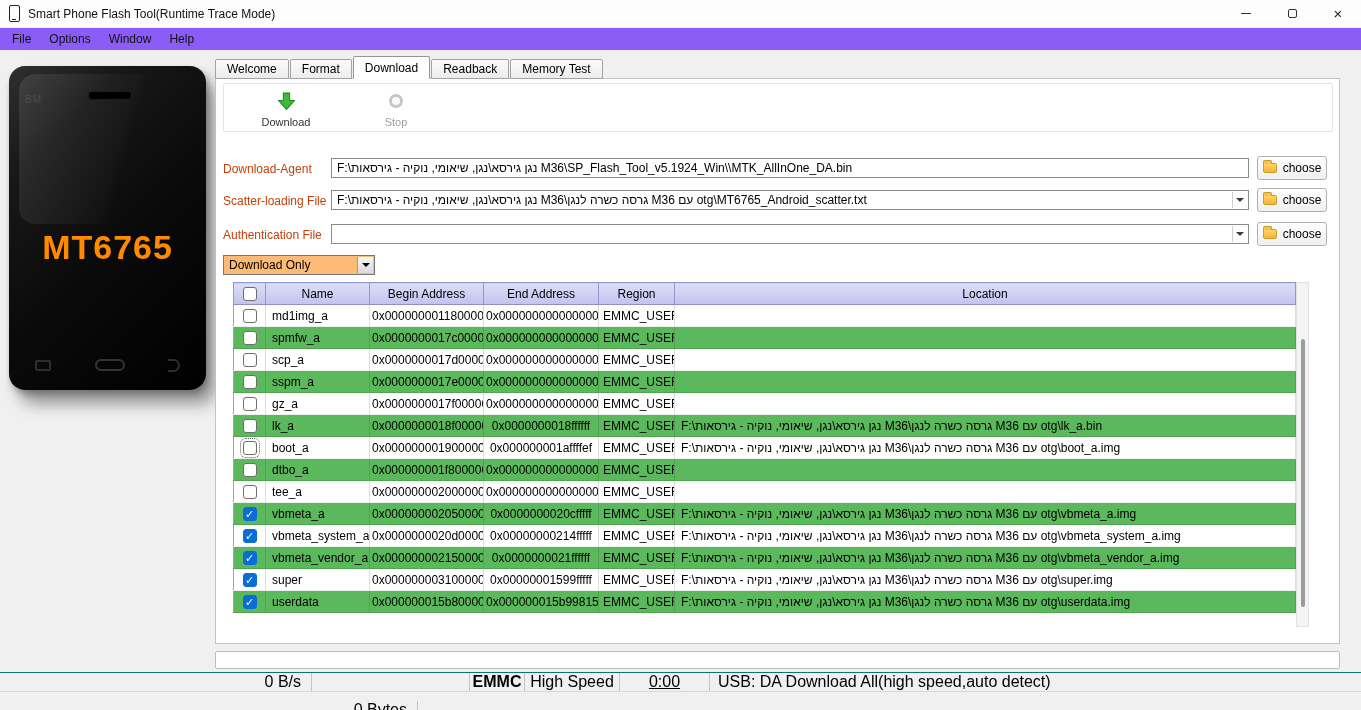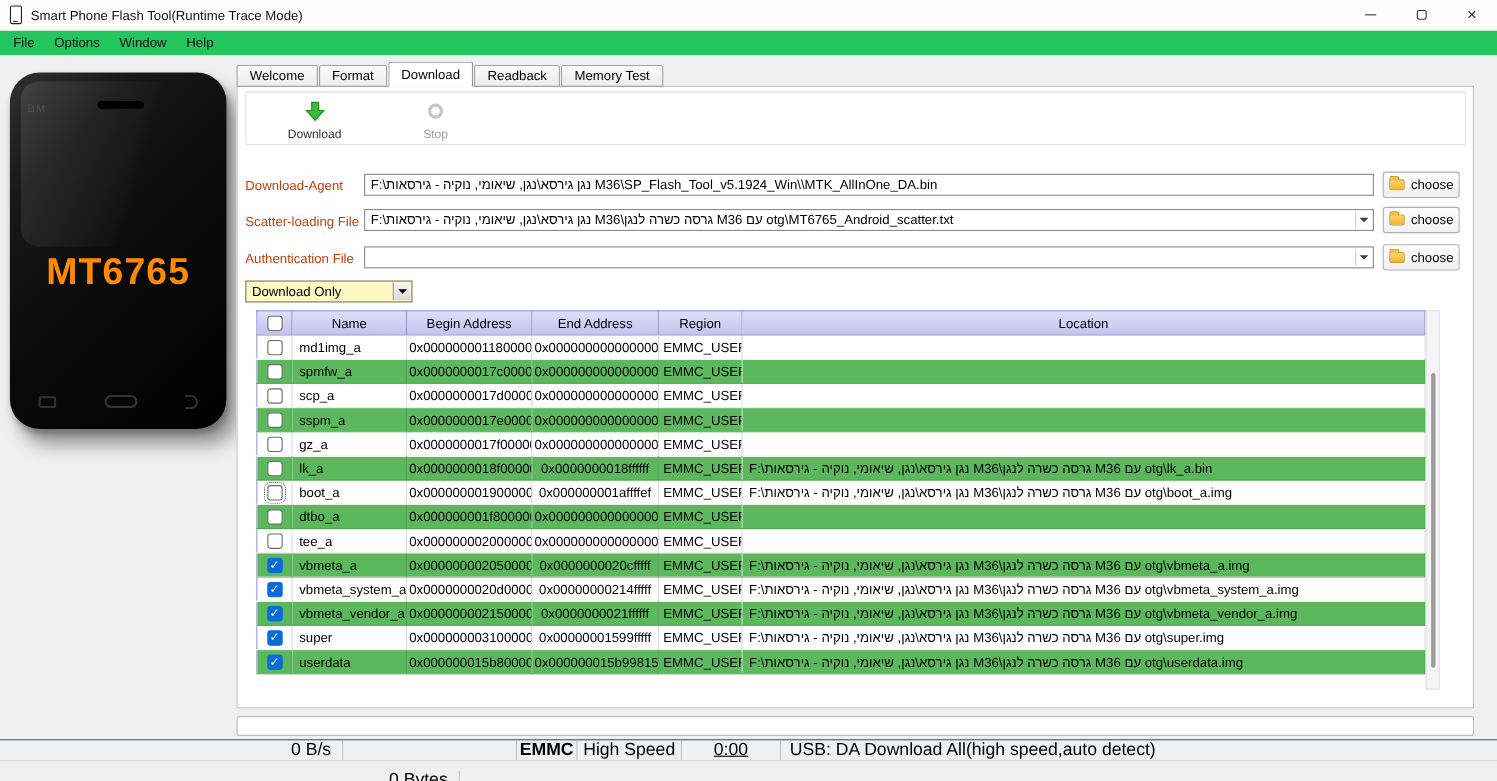--- a/index.html
+++ b/index.html
@@ -12,25 +12,25 @@
   .app-icon { width:11px; height:17px; border:1px solid #222; border-radius:2px; margin-left:9px; position:relative; flex:0 0 auto; }
   .app-icon::after { content:''; position:absolute; left:2px; bottom:1px; width:4px; height:1px; background:#222; }
   .title-text { margin-left:8px; font-size:12px; color:#111; white-space:nowrap; }
   .win-controls { position:absolute; right:0; top:0; height:100%; display:flex; }
   .win-btn { width:46px; height:100%; display:flex; align-items:center; justify-content:center; color:#222; background:transparent; border:none; }
   .glyph-min { width:10px; height:1px; background:#333; }
   .glyph-max { width:9px; height:9px; border:1px solid #333; border-radius:2px; }
   .glyph-close { font-size:15px; line-height:1; color:#222; }
 
   
-  .menubar { position:absolute; left:0; top:28px; width:100%; height:22px; background:#22c55e; display:flex; align-items:center; padding-left:3px; }
+  .menubar { position:absolute; left:0; top:28px; width:100%; height:22px; background:#8b5cf6; display:flex; align-items:center; padding-left:3px; }
   .menu-item { padding:3px 9px; font-size:12px; color:#111; }
 
   
-  .phone { position:absolute; left:9px; top:66px; width:197px; height:324px; border-radius:27px;
+  .phone { position:absolute; left:9px; top:66px; width:197px; height:324px; border-radius:16px;
            background:linear-gradient(135deg,#303030 0%, #181818 22%, #0a0a0a 55%, #000 100%);
            box-shadow:10px 14px 16px rgba(0,0,0,0.38), 2px 4px 6px rgba(0,0,0,0.25); }
   .phone::before { content:''; position:absolute; left:10px; top:8px; right:10px; height:150px; border-radius:16px;
            background:linear-gradient(105deg, rgba(255,255,255,0.10), rgba(255,255,255,0.02) 55%, transparent 60%); }
   .phone-logo { position:absolute; left:16px; top:28px; color:#4d4d4d; font-size:10px; letter-spacing:1px; }
   .speaker { position:absolute; left:80px; top:26px; width:42px; height:7px; border-radius:4px; background:#000;
            box-shadow:inset 0 1px 2px #000, 0 0 0 1px #1e1e1e; }
   .phone-model { position:absolute; left:0; right:0; top:162px; text-align:center; color:var(--mt-orange,#ff8a00);
            font-size:34px; font-weight:bold; letter-spacing:1px; }
   .phone-nav { position:absolute; left:26px; right:26px; bottom:14px; height:22px; display:flex; align-items:center; justify-content:space-between; }
@@ -69,21 +69,21 @@
   .arrow-btn { position:absolute; right:1px; top:1px; bottom:1px; width:15px; background:#fdfdfd; border:none; border-left:1px solid #cfcfcf;
                display:flex; align-items:center; justify-content:center; }
   .arrow-btn::after { content:''; width:0; height:0; border:4px solid transparent; border-top:4px solid #3c3c3c; margin-top:4px; }
   .choose-btn { position:absolute; left:1041px; width:70px; height:24px; border:1px solid #b0b0b0; border-radius:3px;
                 background:linear-gradient(#fefefe,#f0f0f0); display:flex; align-items:center; justify-content:center; gap:6px;
                 font-size:12px; font-family:inherit; }
   .choose-btn.c1 { top:77px; } .choose-btn.c2 { top:109px; } .choose-btn.c3 { top:143px; }
   .folder-icon { position:relative; width:14px; height:10px; background:linear-gradient(#ffd564,#f3b43a); border:1px solid #c99e28; border-radius:1px 2px 2px 2px; }
   .folder-icon::before { content:''; position:absolute; left:-1px; top:-4px; width:7px; height:3px; background:#f7c14a; border:1px solid #c99e28; border-bottom:none; border-radius:2px 2px 0 0; }
 
-  .mode-combo { position:absolute; left:7px; top:176px; width:152px; height:20px; border:1px solid #767676; background:#fef9c3; }
+  .mode-combo { position:absolute; left:7px; top:176px; width:152px; height:20px; border:1px solid #767676; background:#fdba74; }
   .mode-combo .val { position:absolute; left:5px; right:20px; top:0; line-height:18px; font-size:12px; white-space:nowrap; overflow:hidden; }
   .mode-combo .arrow-btn { width:16px; background:linear-gradient(#f6f6f6,#dadada); border-left:1px solid #9a9a9a; }
   .mode-combo .arrow-btn::after { border-top-color:#000; }
 
   
   .table-wrap { position:absolute; left:17px; top:203px; width:1076px; height:345px; }
   table.grid { border-collapse:collapse; table-layout:fixed; width:1062px; font-size:12px; border:1px solid #9a9bd0; }
   .grid th { height:22px; background:linear-gradient(#dddef8,#c2c3ee); border:1px solid #9596cf; border-bottom:1px solid #8f90c8;
              font-weight:normal; color:#000; padding:0; overflow:hidden; white-space:nowrap; }
   .grid td { height:22px; border-right:1px solid #dcdcdc; border-bottom:1px solid #ededed; padding:0 5px;

